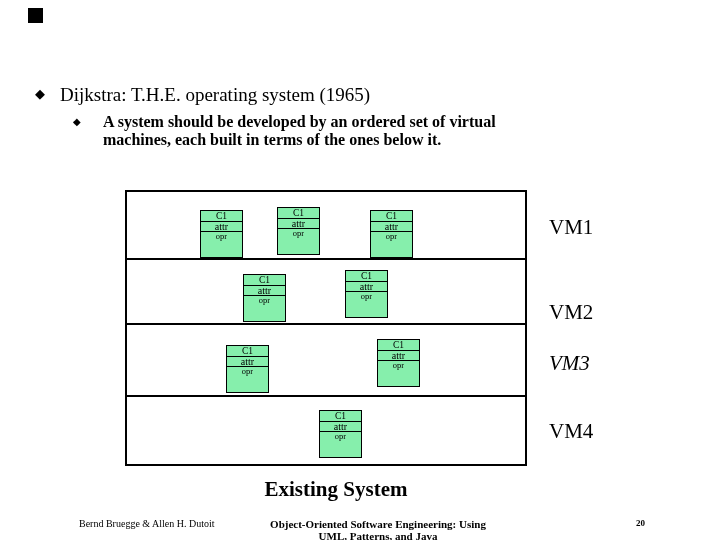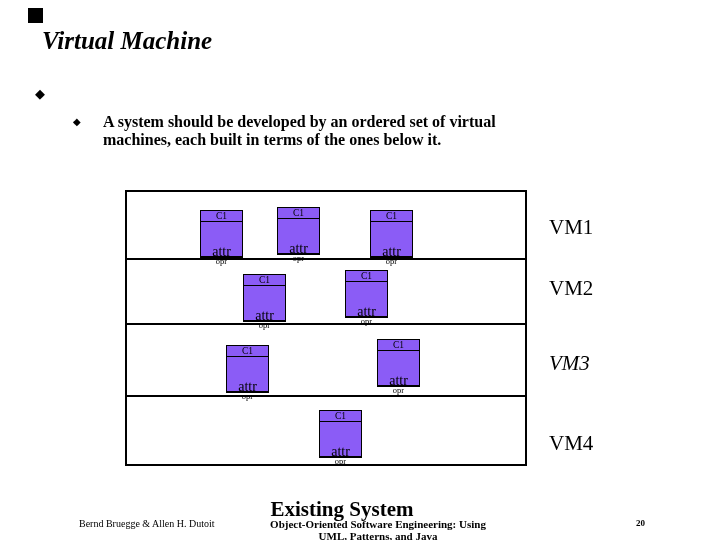--- a/index.html
+++ b/index.html
@@ -21,60 +21,60 @@
   .diagram-rect{position:absolute;left:125px;top:190px;width:402px;height:276px;
                 border:2px solid #000;box-sizing:border-box;background:#fff;}
   .vm-row{box-sizing:border-box;border-bottom:2px solid #000;}
   .vm-row-0{height:68px;}
   .vm-row-1{height:65px;}
   .vm-row-2{height:72px;}
   .vm-row-3{height:67px;border-bottom:none;}
 
   .vm-label{position:absolute;left:549px;font-size:21px;line-height:22px;}
   .vm-label-0{top:216px;}
-  .vm-label-1{top:277px;}
+  .vm-label-1{top:301px;}
   .vm-label-2{top:352px;font-style:italic;}
-  .vm-label-3{top:432px;}
+  .vm-label-3{top:420px;}
 
   .class-box{position:absolute;width:43px;height:48px;border:1.5px solid #000;box-sizing:border-box;
-             background:#8b5cf6;display:flex;flex-direction:column;text-align:center;
+             background:#86efac;display:flex;flex-direction:column;text-align:center;
              font-family:"Liberation Serif","DejaVu Serif",serif;}
   .cb-title{height:19px;border-bottom:1.5px solid #000;display:flex;align-items:flex-end;
             justify-content:center;font-size:9.5px;line-height:10px;}
   .cb-attr{height:12px;border-bottom:1.5px solid #000;display:flex;align-items:flex-end;
-           justify-content:center;font-size:14px;line-height:9px;margin-top:25px;}
+           justify-content:center;font-size:10px;line-height:9px;}
   .cb-opr{flex:1;display:flex;align-items:flex-end;justify-content:center;
           font-size:8.5px;line-height:9px;padding-bottom:19px;}
   .box-pos-0{left:200px;top:210px;}
   .box-pos-1{left:277px;top:207px;}
   .box-pos-2{left:370px;top:210px;}
   .box-pos-3{left:243px;top:274px;}
   .box-pos-4{left:345px;top:270px;}
   .box-pos-5{left:226px;top:345px;}
   .box-pos-6{left:377px;top:339px;}
   .box-pos-7{left:319px;top:410px;}
 
-  .existing-label{position:absolute;left:242px;top:477px;width:200px;text-align:center;
-                  font-size:21px;font-weight:bold;margin-top:20px;}
+  .existing-label{position:absolute;left:236px;top:477px;width:200px;text-align:center;
+                  font-size:21px;font-weight:bold;}
 
   .footer-left{position:absolute;left:63px;top:518px;font-size:10px;font-weight:normal;margin-left:16px;}
   .footer-center{position:absolute;left:258px;top:518px;width:240px;text-align:center;
                  font-size:11px;font-weight:bold;}
   .footer-right{position:absolute;left:636px;top:518px;font-size:9px;font-weight:bold;}
 </style>
 </head>
 <body>
 
 <div class="slide">
 
   <div class="corner-mark"></div>
 
-  <div class="slide-title">Virtual Machine</div>
 
   <span class="bullet1-glyph">◆</span>
+  <div class="bullet1-text">Dijkstra: T.H.E. operating system (1965)</div>
 
   <span class="bullet2-glyph">◆</span>
   <div class="bullet2-text">A system should be developed by an ordered set of virtual machines, each built in terms of the ones below it.</div>
 
 
   <div class="diagram-rect">
       <div class="vm-row vm-row-0"></div>
       <div class="vm-row vm-row-1"></div>
       <div class="vm-row vm-row-2"></div>
       <div class="vm-row vm-row-3"></div>

